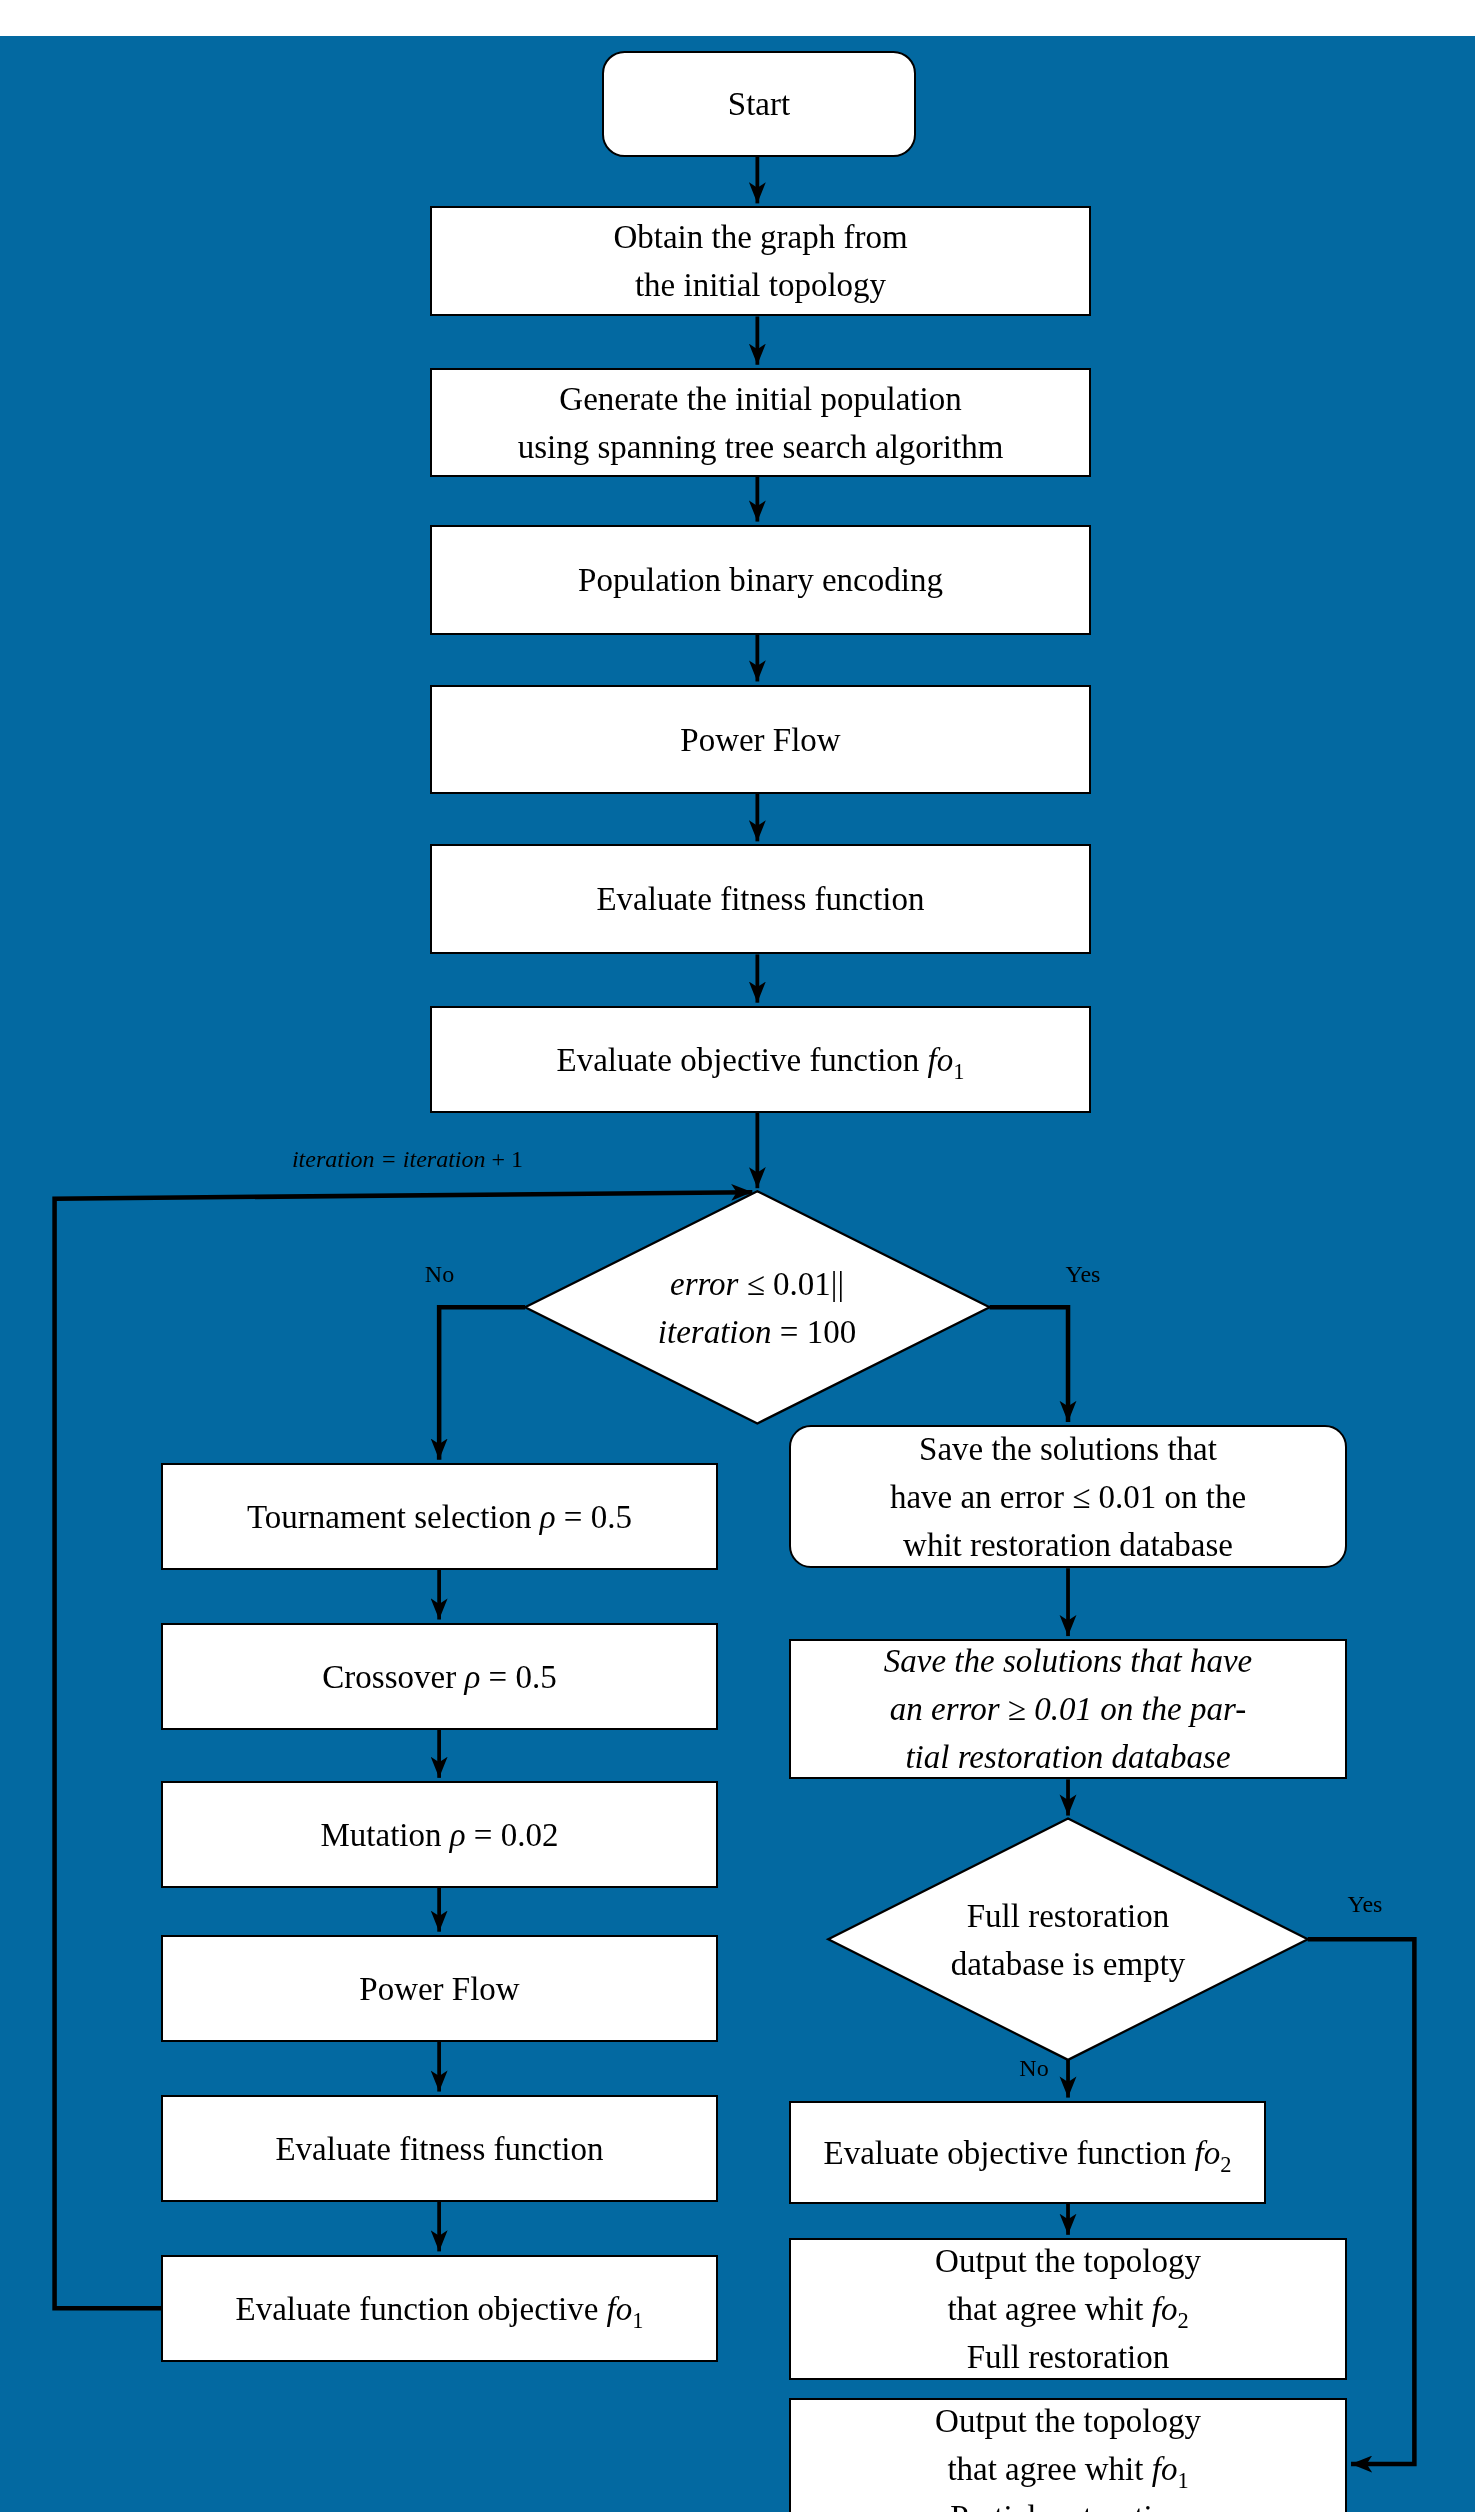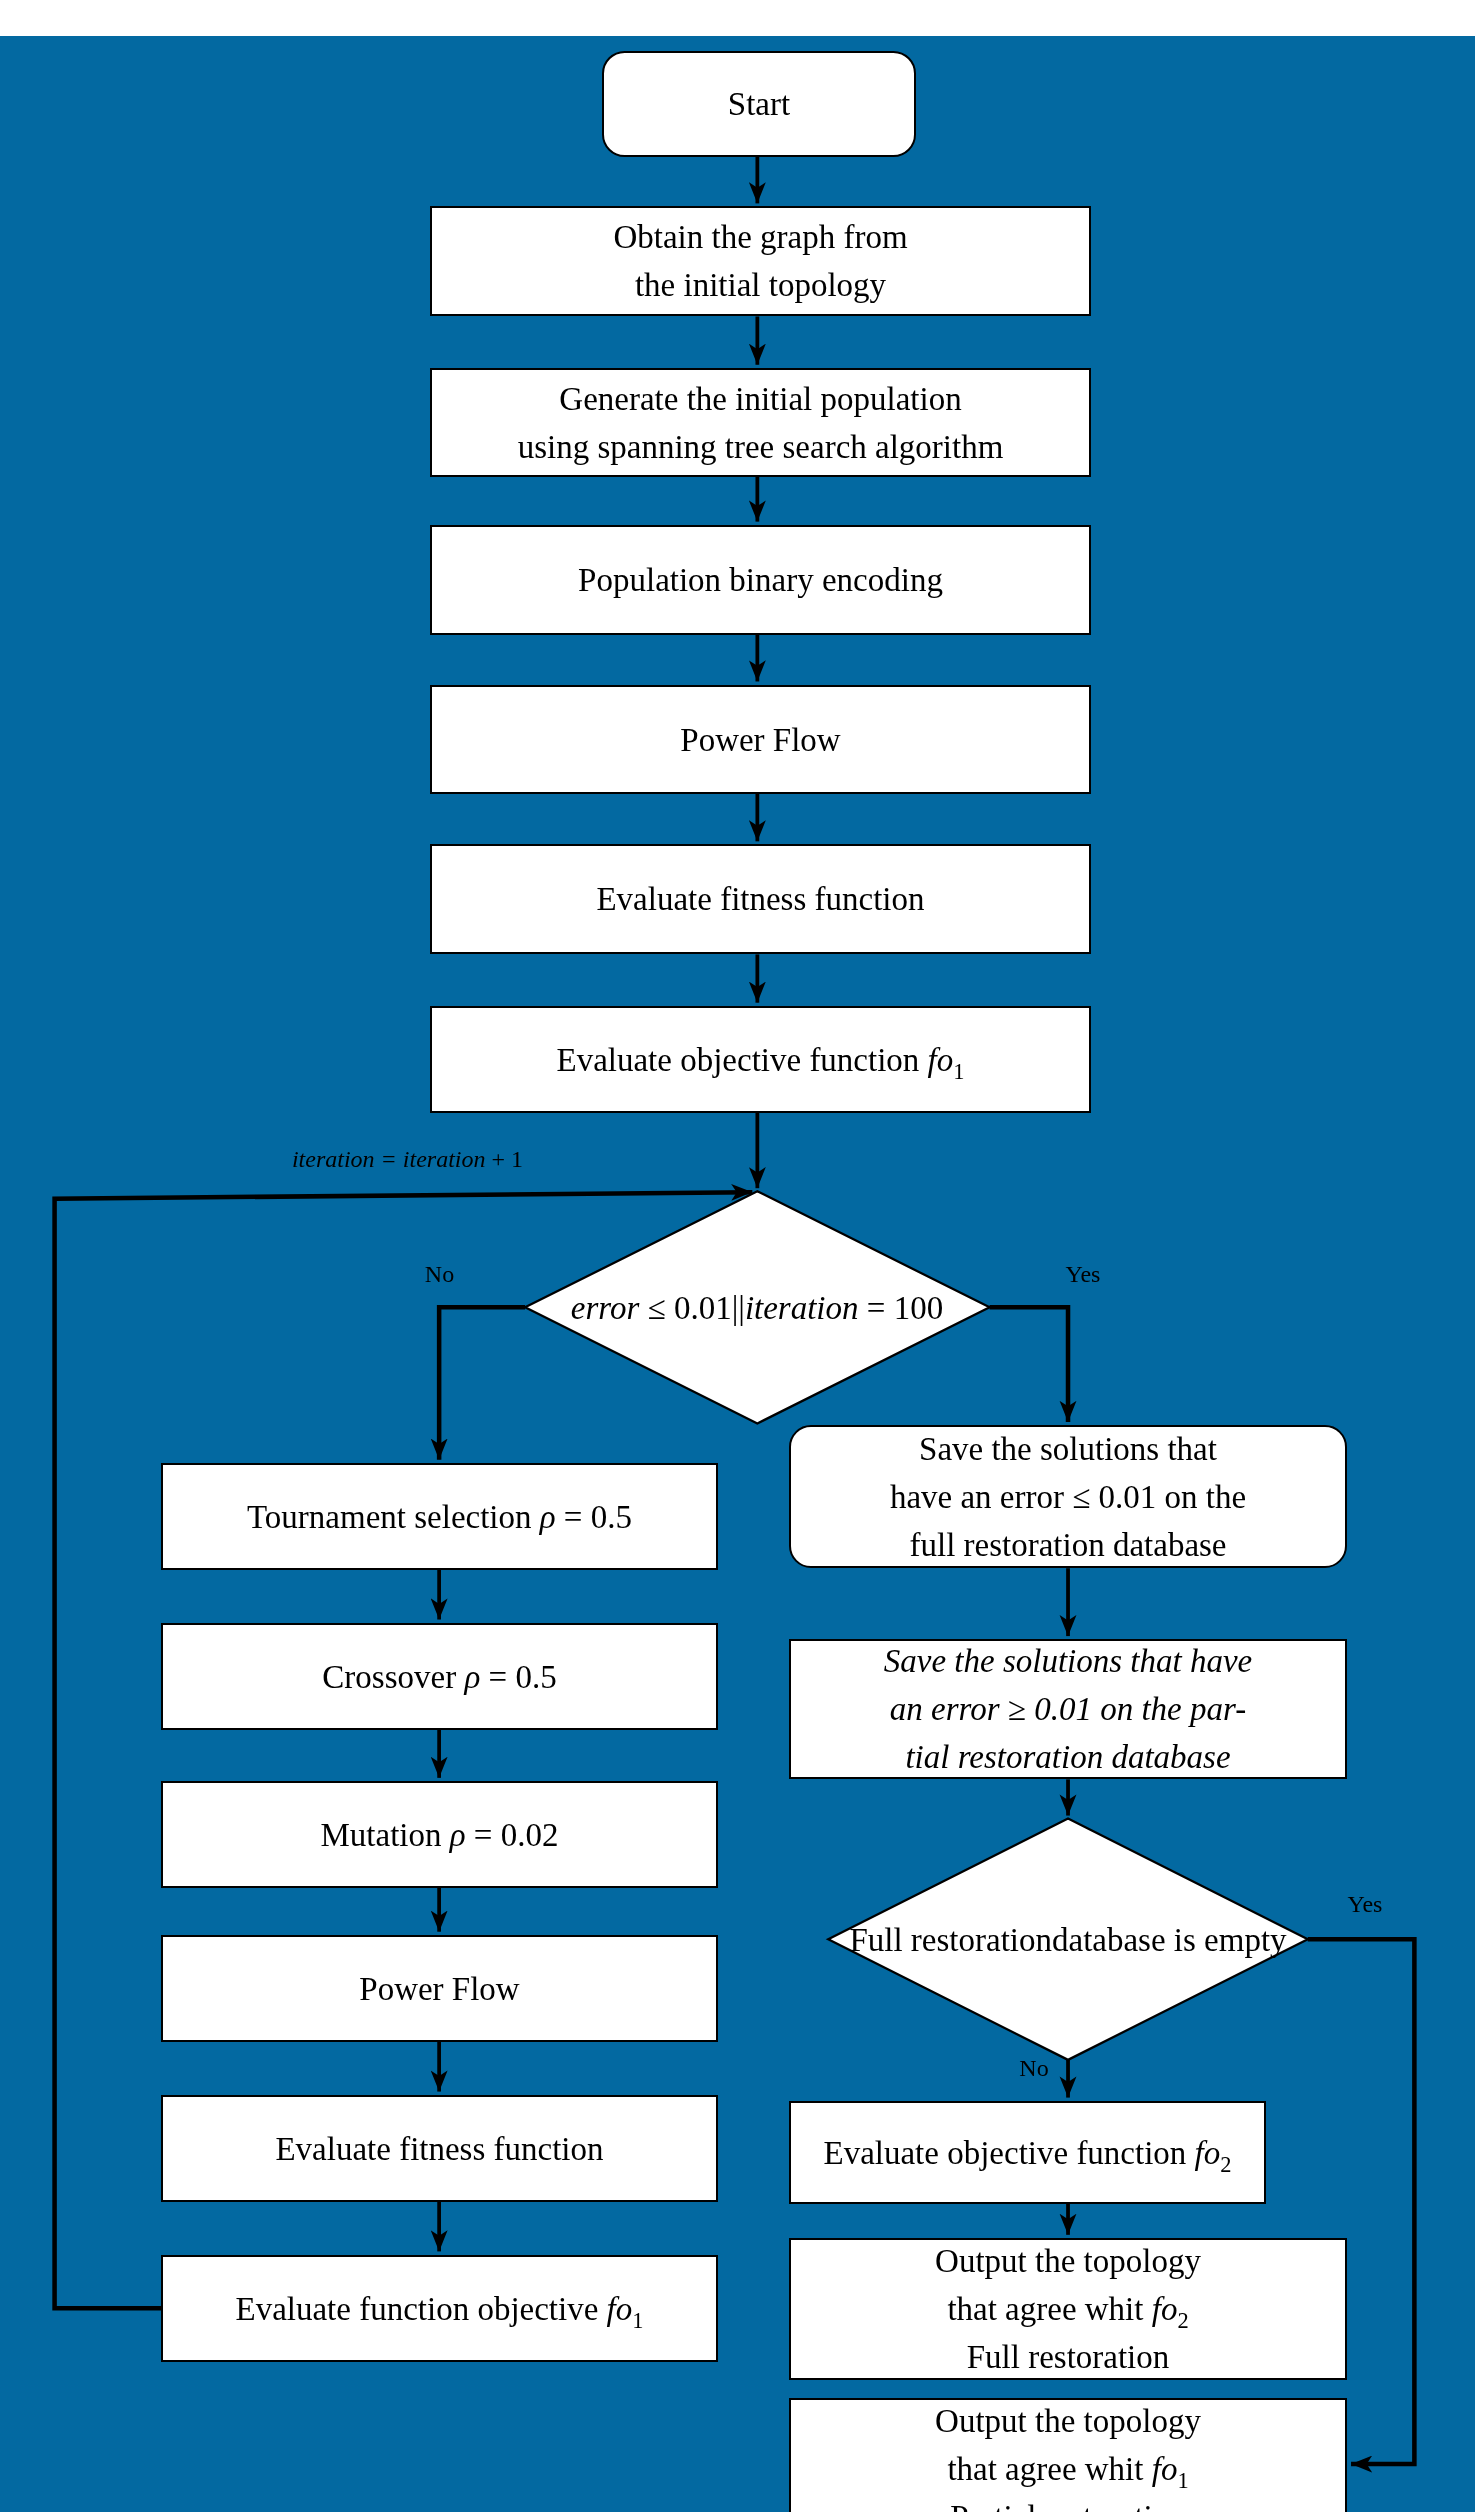--- a/index.html
+++ b/index.html
@@ -30,20 +30,21 @@
     flex-direction: column;
     justify-content: center;
     align-items: center;
     text-align: center;
     font-size: 33px;
   }
   .node.rounded { border-radius: 22.6px; }
   .dtext {
     position: absolute;
     display: flex;
+    flex-direction: column;
     justify-content: center;
     align-items: center;
     text-align: center;
     font-size: 33px;
     background: transparent;
   }
   .line { display: block; line-height: 48px; white-space: nowrap; }
   .flabel {
     position: absolute;
     display: flex;
@@ -180,21 +181,21 @@
 
   <div class="node" style="left:161px; top:2219px; width:557px; height:107px;">
     <div class="line">
       <span>Evaluate function objective </span><span class="it">fo</span><sub>1</sub>
     </div>
   </div>
 
   <div class="node" style="left:789px; top:1389px; width:558px; height:143px;border-radius:22px;">
     <div class="line">Save the solutions that</div>
     <div class="line">have an error ≤ 0.01 on the</div>
-    <div class="line">full restoration database</div>
+    <div class="line">whit restoration database</div>
   </div>
 
   <div class="node" style="left:789px; top:1603px; width:558px; height:140px;font-style:italic;">
     <div class="line">Save the solutions that have</div>
     <div class="line">an error ≥ 0.01 on the par-</div>
     <div class="line">tial restoration database</div>
   </div>
 
   <div class="dtext" style="left:927px; top:1834px; width:282px; height:139px;">
     <div class="line">Full restoration</div>

